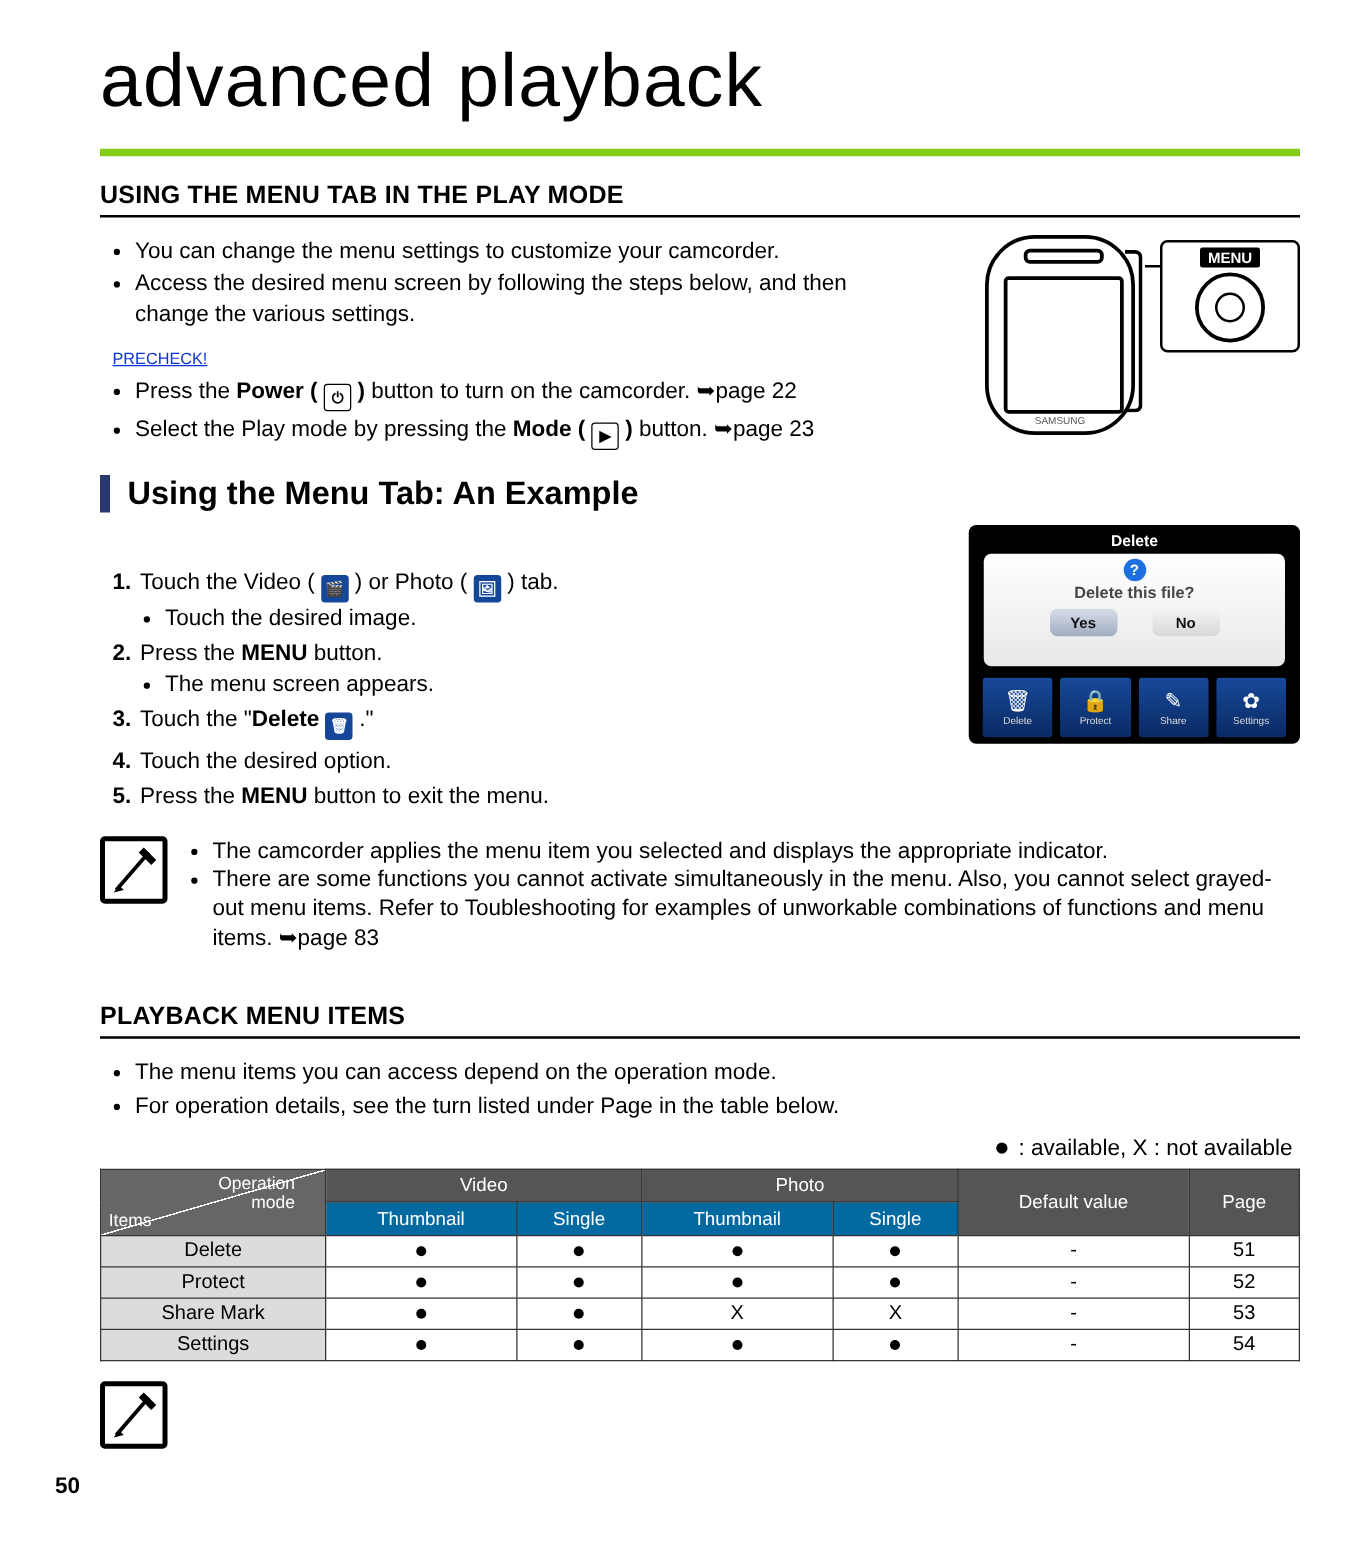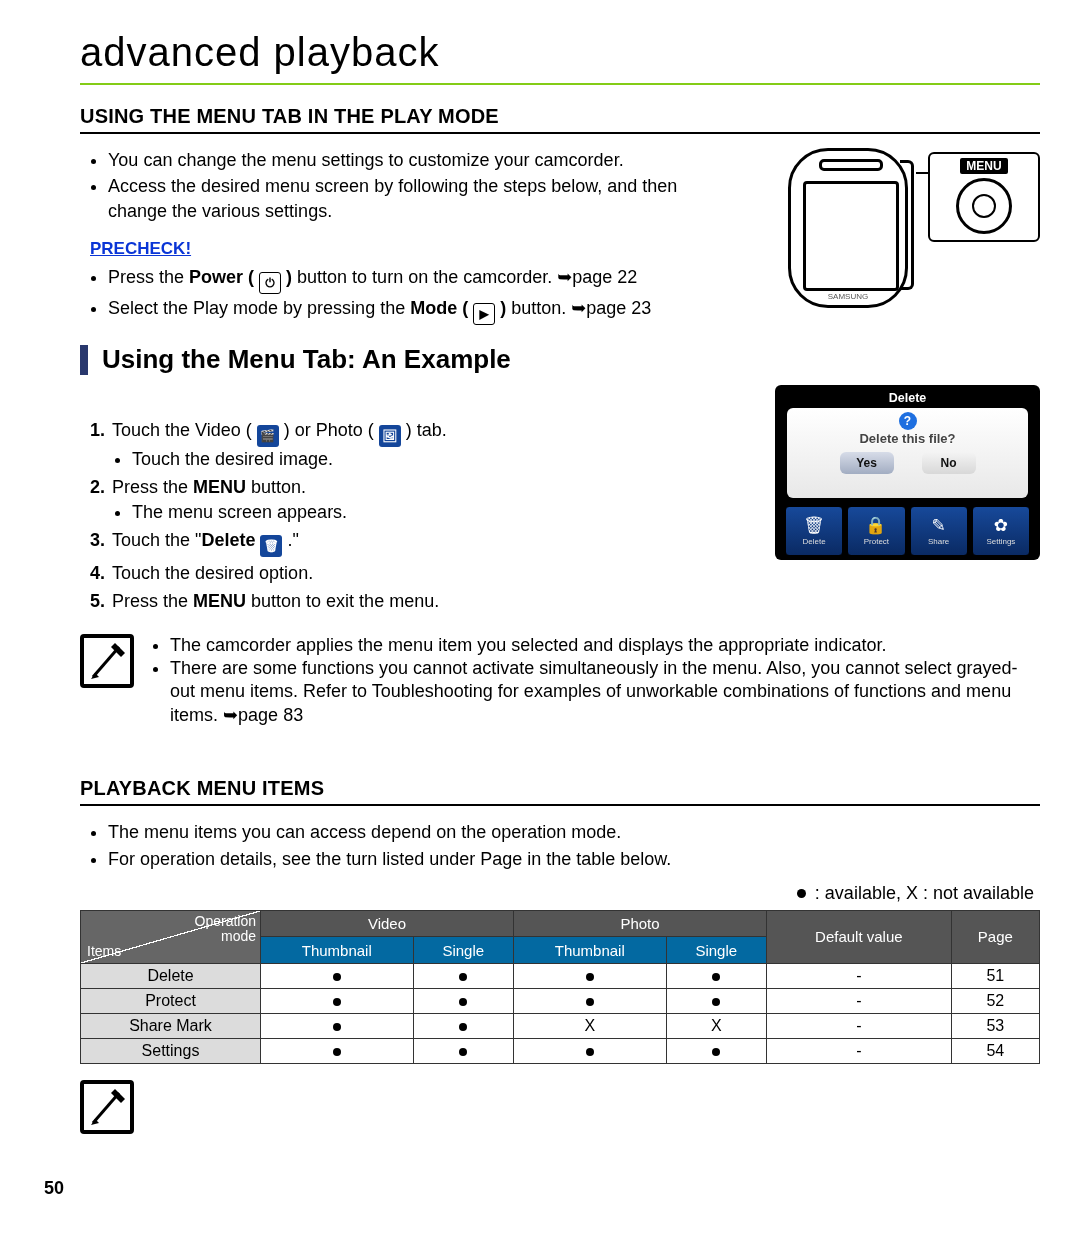--- a/index.html
+++ b/index.html
@@ -6,46 +6,46 @@
   body {
     font-family: Arial, Helvetica, sans-serif;
     width: 1080px;
     height: 1235px;
     background: #fff;
     color: #000;
     position: relative;
     padding: 30px 40px 0 80px;
   }
   .page-title {
-    font-size: 40px;
+    font-size: 60px;
     font-weight: 300;
     letter-spacing: 1px;
-    border-bottom: 2px solid #84cc16;
-    padding-bottom: 8px;
+    border-bottom: 6px solid #84cc16;
+    padding-bottom: 20px;
     margin-bottom: 20px;
     font-family: "Helvetica Neue", Arial, sans-serif;
   }
   .section-heading {
     font-size: 20px;
     font-weight: bold;
     letter-spacing: 0.2px;
     border-bottom: 2px solid #000;
     padding-bottom: 4px;
     margin: 6px 0 14px 0;
     clear: both;
   }
   .row { display: flex; gap: 20px; }
   .col { flex: 1; }
   ul.bullets { list-style: disc; padding-left: 28px; }
   ul.bullets li { font-size: 18px; line-height: 1.35; margin: 0 0 2px 0; }
   .precheck-label {
     color: #0a35d6;
-    font-weight: bold;
+    font-weight: normal;
     text-decoration: underline;
-    font-size: 17px;
+    font-size: 13px;
     margin: 14px 0 6px 10px;
     display: inline-block;
   }
   .sub-heading {
     font-size: 26px;
     font-weight: bold;
     margin: 18px 0 10px 0;
     padding-left: 14px;
     border-left: 8px solid #29386d;
     line-height: 1.15;
@@ -115,21 +115,21 @@
   table.menu-table th, table.menu-table td { border:1px solid #333; text-align:center; padding:3px 6px; }
   table.menu-table thead th { background:#0369a1; color:#fff; font-weight:normal; font-size:15px; }
   table.menu-table thead tr:first-child th { background:#555; }
   table.menu-table thead th.diag {
     background:#fff; color:#fff; padding:0; position:relative; width:180px;
   }
   .diag-wrap {
     position:relative; width:100%; height:52px;
     background:linear-gradient(to bottom right, #666 0 49.4%, #fff 49.4% 50.6%, #666 50.6% 100%);
   }
-  .diag-top  { position:absolute; top:3px; right:4px; font-size:14px; text-align:right; line-height:1.1;}
+  .diag-top  { position:absolute; top:3px; right:24px; font-size:14px; text-align:right; line-height:1.1;}
   .diag-bot  { position:absolute; bottom:4px; left:6px; font-size:14px;}
   .row-item td:first-child { background:#dcdcdc; width:180px; }
   .row-item td .dot { display:inline-block; width:8px; height:8px; border-radius:50%; background:#000;}
   .page-num { position:absolute; left:44px; bottom:36px; font-size:18px; font-weight:bold;}
   .last-note { display:flex; gap:12px; margin-top:16px; padding-bottom:20px;}
 </style>
 </head>
 <body>
 
 <div class="page-title">advanced playback</div>
@@ -234,21 +234,21 @@
         <path d="M30 4 L40 14 L36 18 L26 8 Z" fill="#000"></path>
         <path d="M6 40 L10 34 L14 38 Z" fill="#000"></path>
       </svg>
   </div>
   <ul>
     <li>The camcorder applies the menu item you selected and displays the appropriate indicator.</li>
     <li>There are some functions you cannot activate simultaneously in the menu. Also, you cannot select grayed-out menu items. Refer to Toubleshooting for examples of unworkable combinations of functions and menu items. ➥page 83</li>
   </ul>
 </div>
 
-<h2 class="section-heading" style="margin-top:50px">PLAYBACK MENU ITEMS</h2>
+<h2 class="section-heading" style="margin-top:40px">PLAYBACK MENU ITEMS</h2>
 
 <ul class="bullets">
   <li>The menu items you can access depend on the operation mode.</li>
   <li>For operation details, see the turn listed under Page in the table below.</li>
 </ul>
 
 <div class="legend"><span class="dot"></span><span> : available, X : not available</span></div>
 
 <table class="menu-table">
   <thead>

